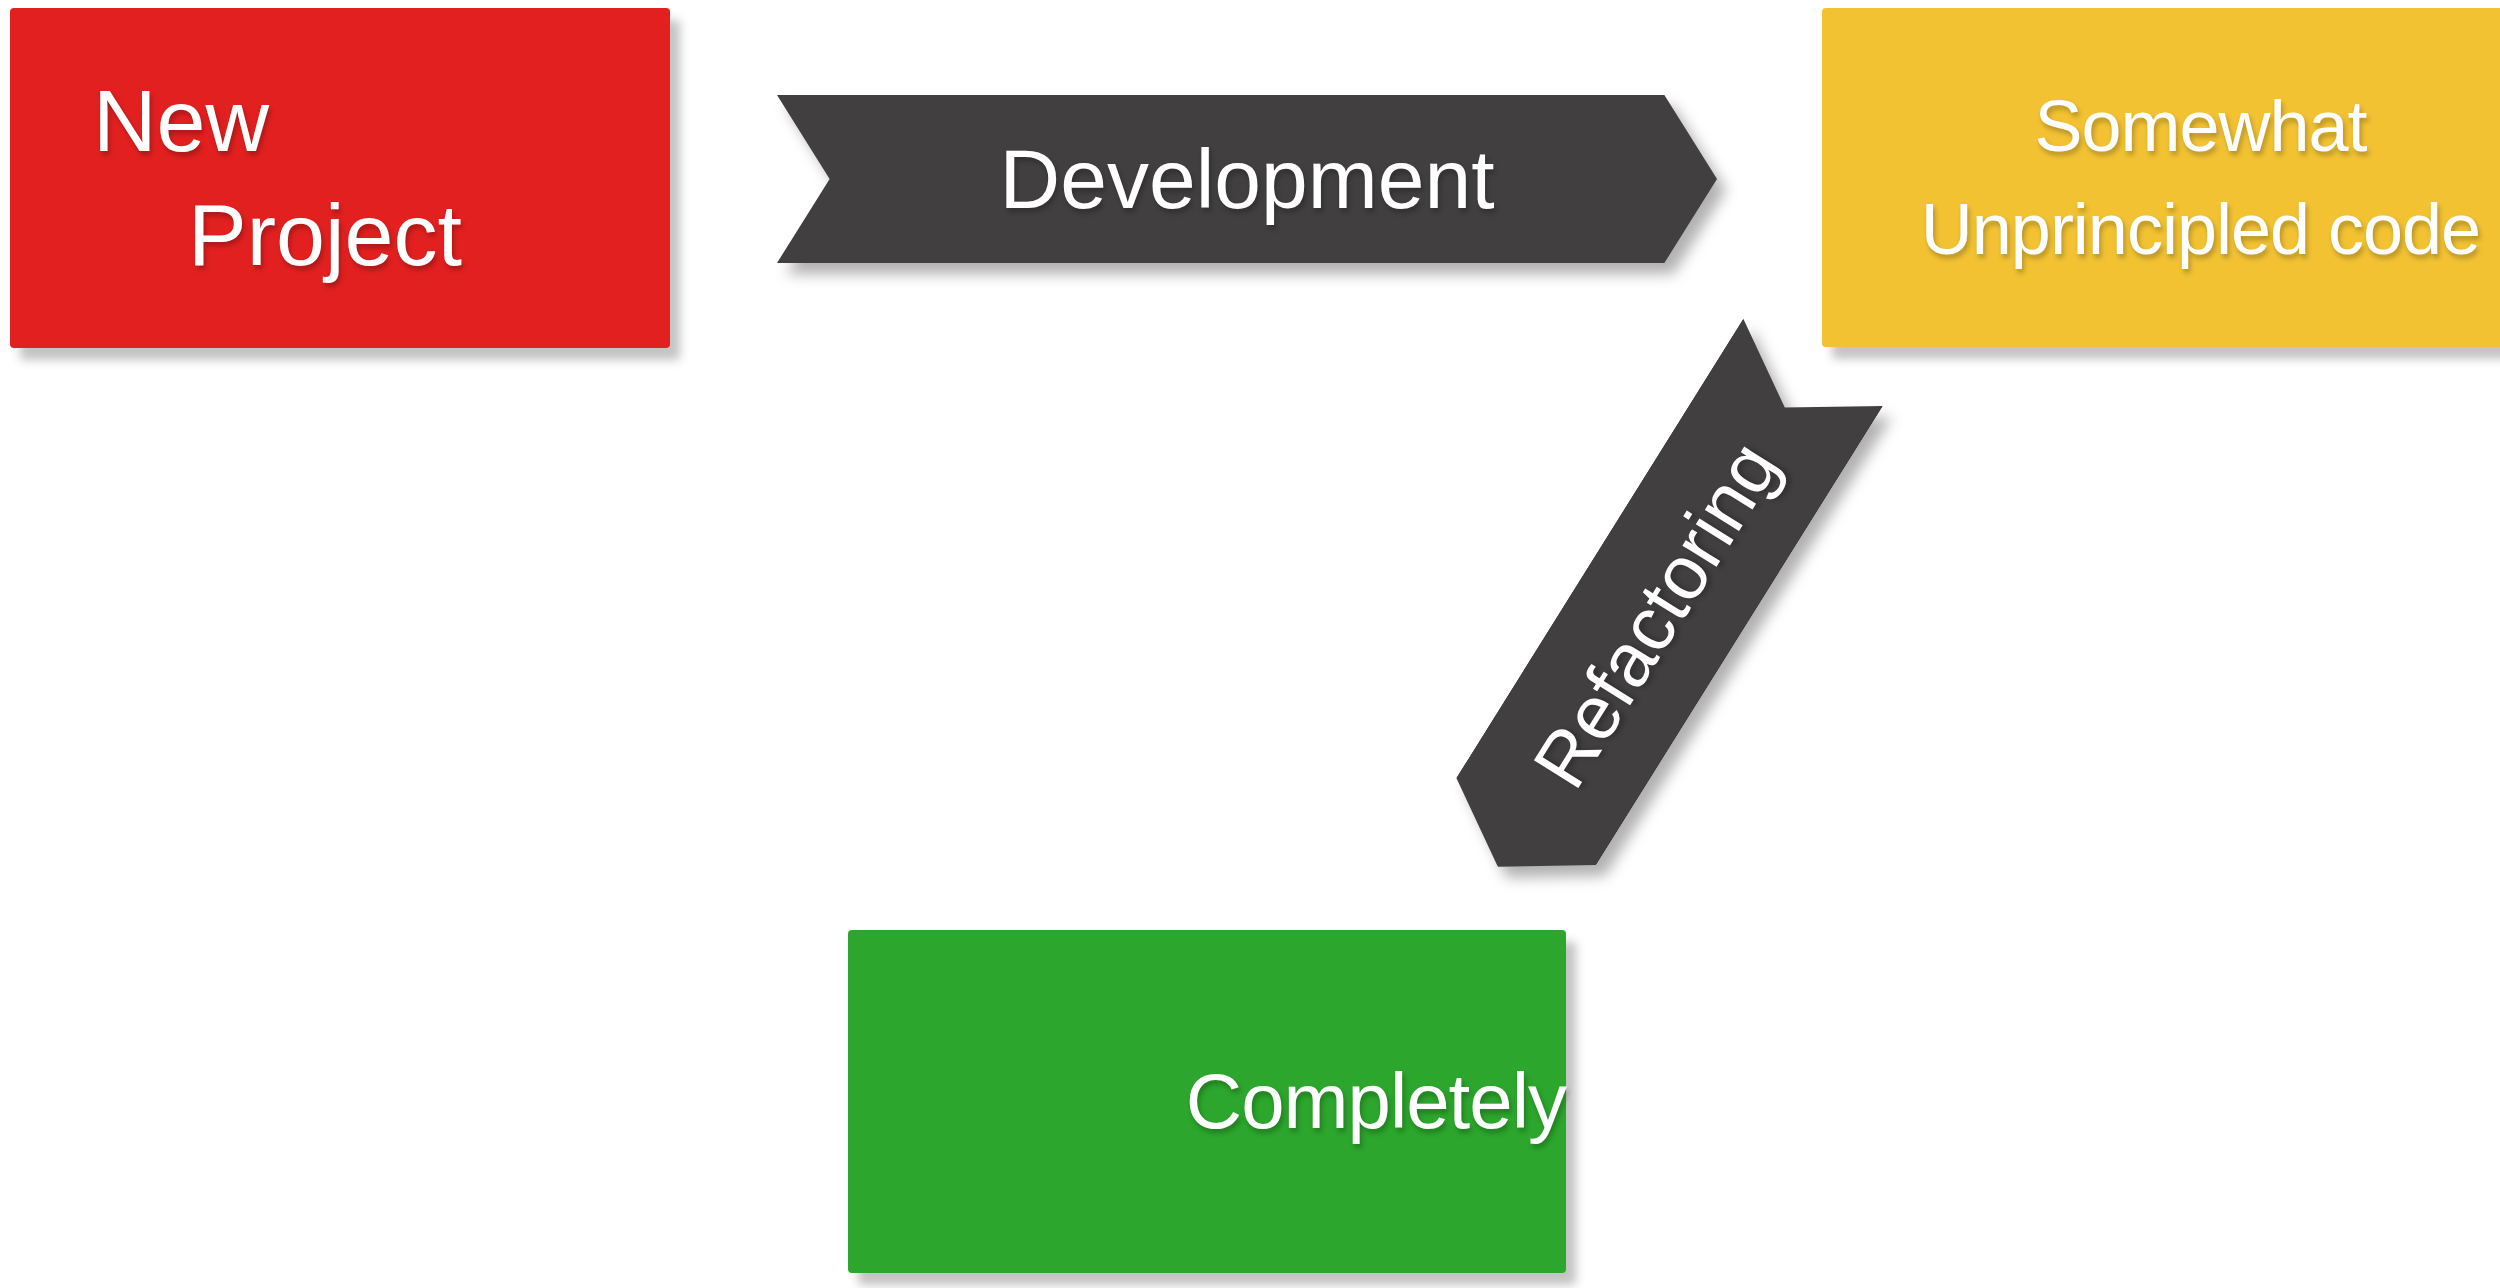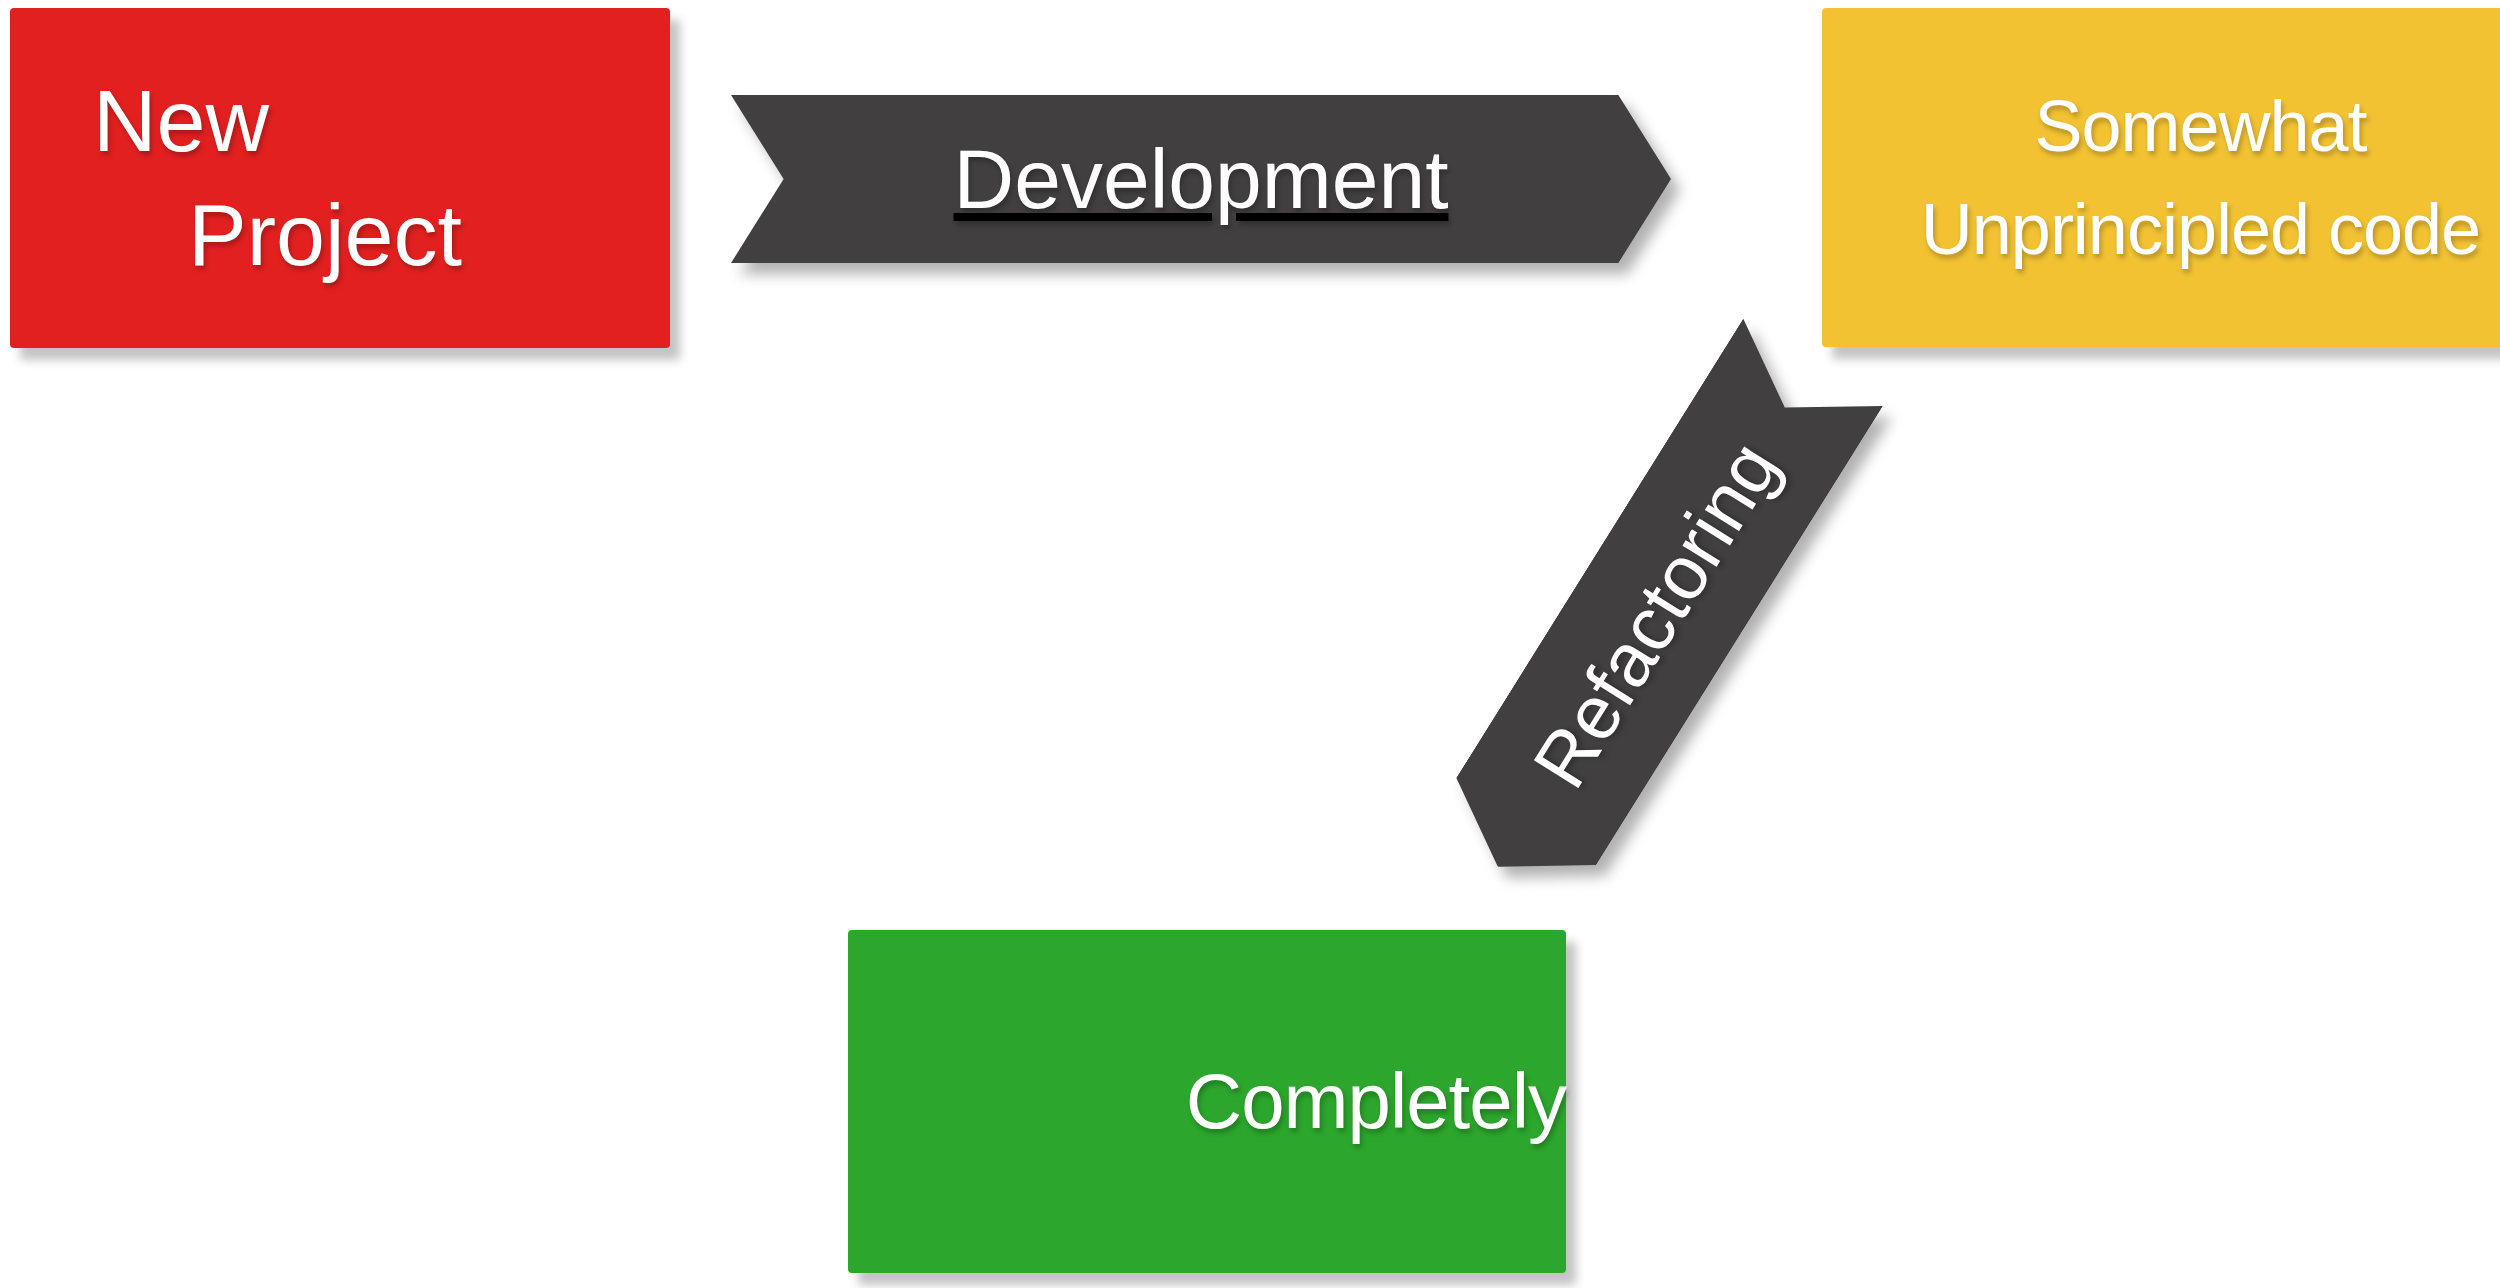--- a/index.html
+++ b/index.html
@@ -68,21 +68,21 @@
     display: flex;
     align-items: center;
     justify-content: center;
     color: #ffffff;
   }
   #arrow-development-shape {
     width: 940px; height: 168px;
     clip-path: polygon(0% 0%, 94.4% 0%, 100% 50%, 94.4% 100%, 0% 100%, 5.6% 50%);
     font-size: 84px;
   }
-  #arrow-development-wrap { left: 731px; top: 95px; text-decoration: underline; }
+  #arrow-development-wrap { left: 777px; top: 95px; }
 
   #arrow-refactoring-shape {
     width: 595px; height: 165px;
     transform: rotate(-58deg);
     transform-origin: 50% 50%;
     clip-path: polygon(100% 0%, 9% 0%, 0% 50%, 9% 100%, 100% 100%, 91% 50%);
     font-size: 76px;
   }
   #arrow-refactoring-wrap { left: 1358px; top: 532px; }
 </style>

